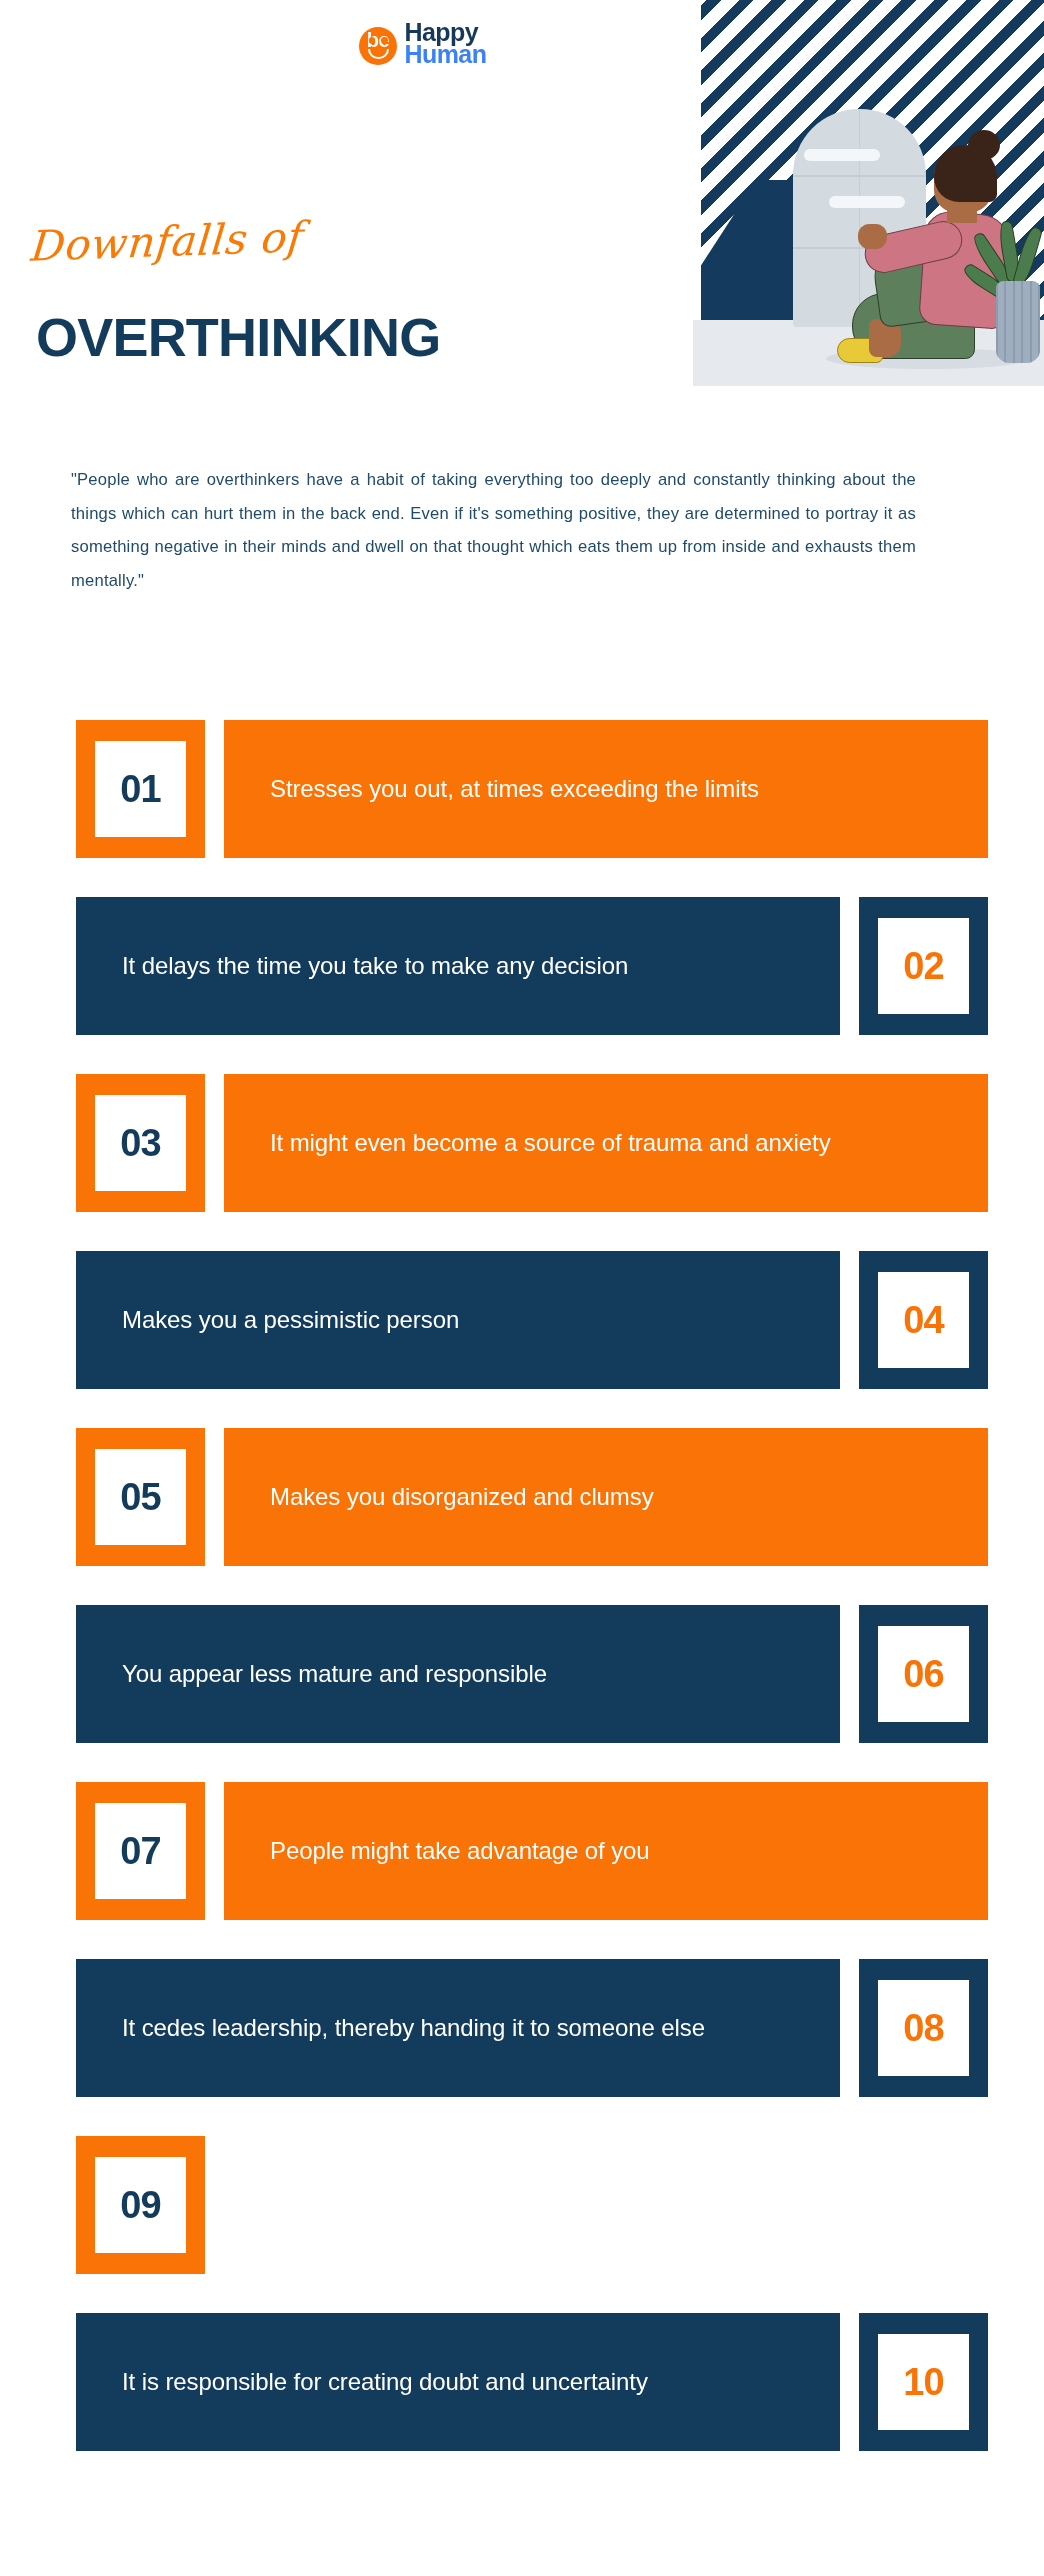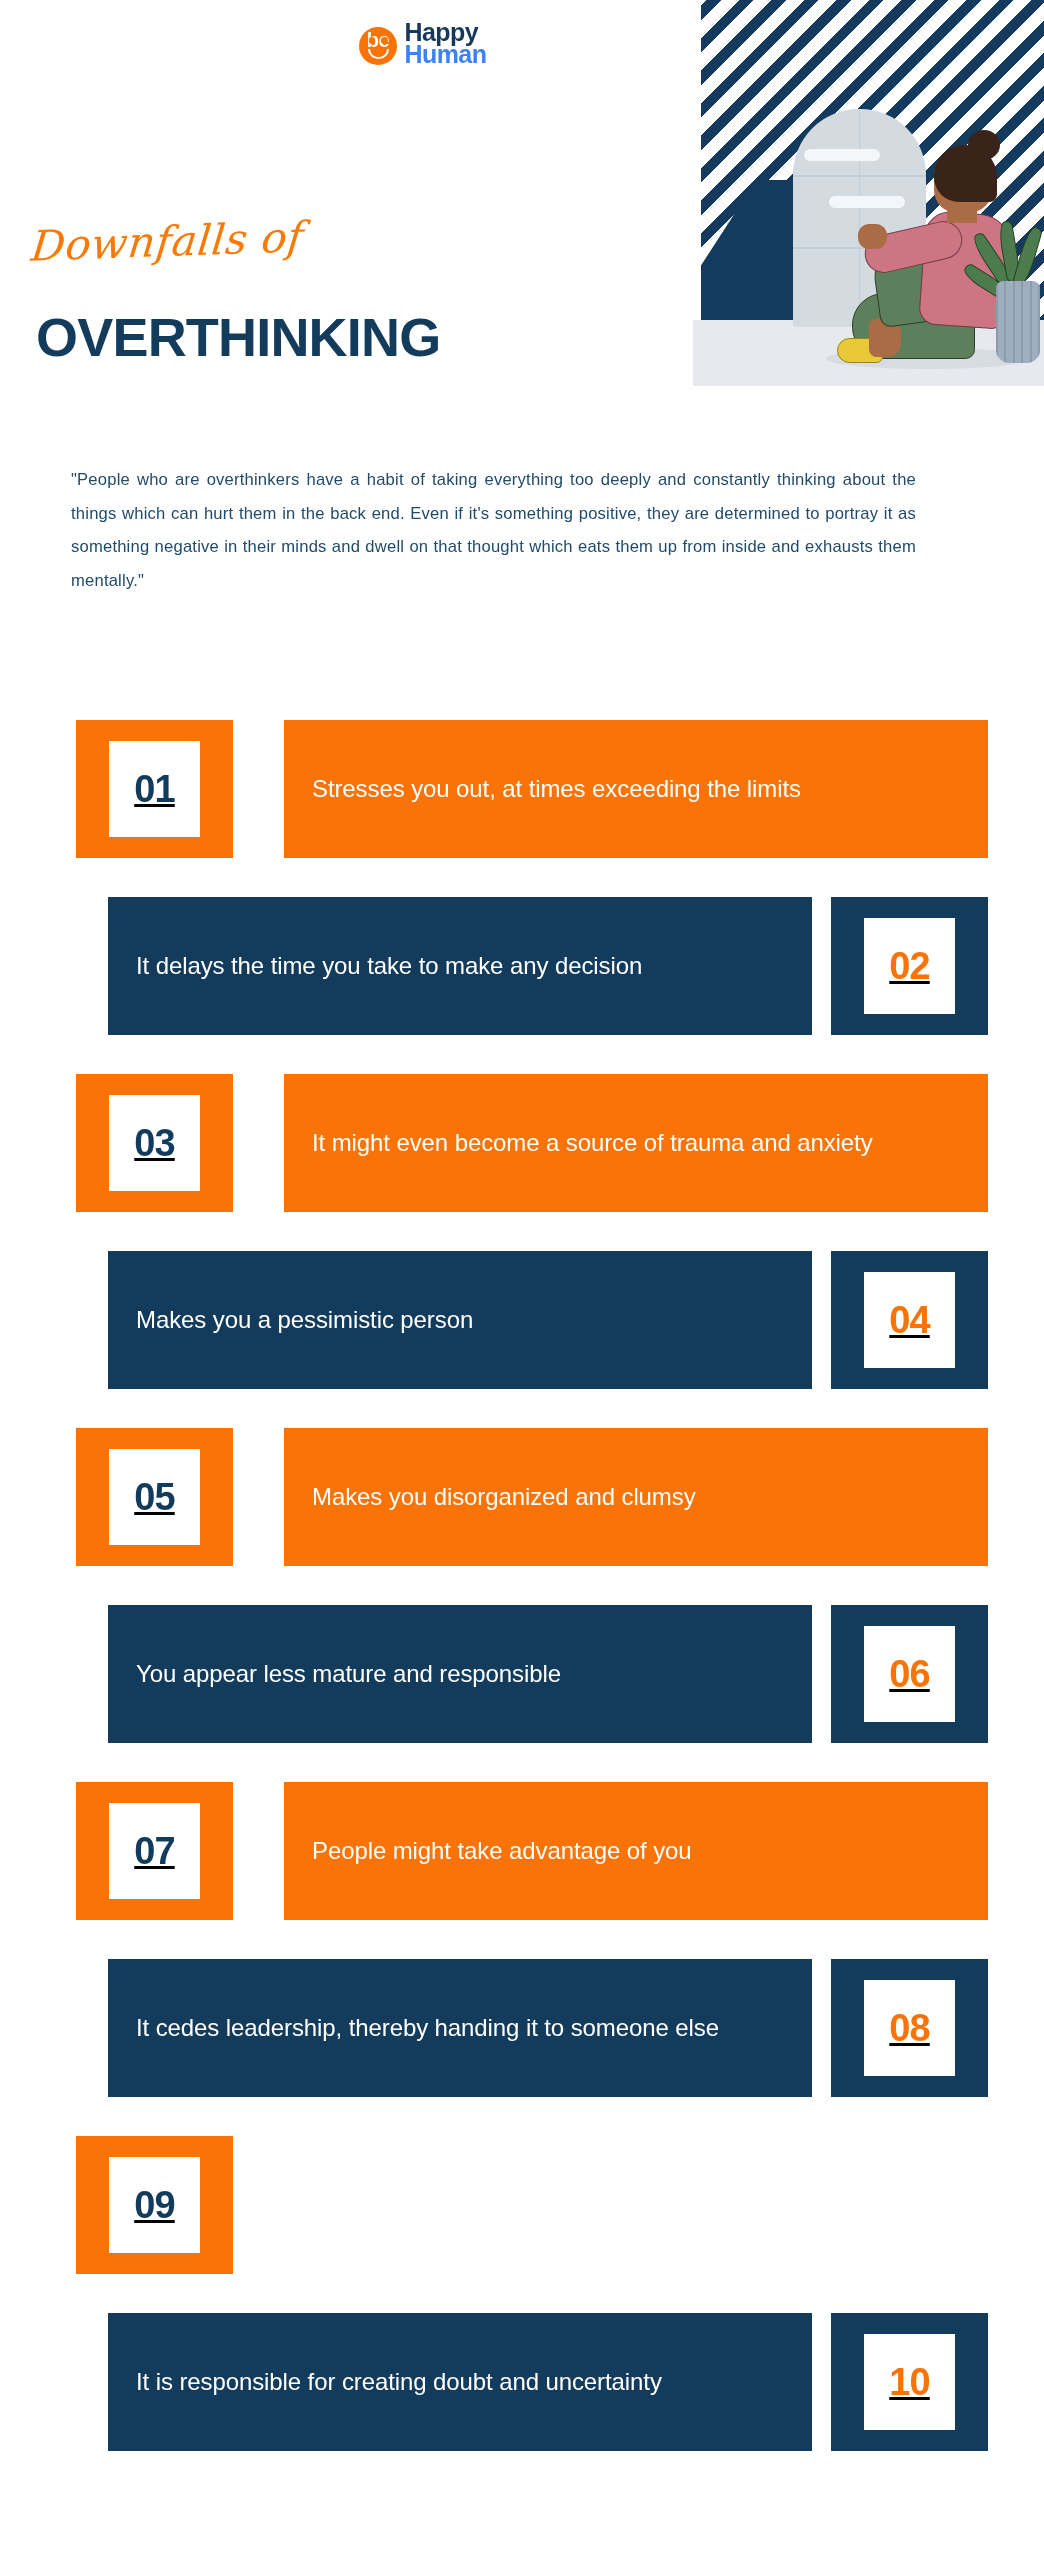--- a/index.html
+++ b/index.html
@@ -185,32 +185,31 @@
     letter-spacing:0.2px; font-weight:400;
   }
 
   
   .list { position:absolute; left:0; top:720px; width:1045px; }
   .row {
     position:relative; height:138px; margin-bottom:39px;
     display:flex; align-items:stretch;
   }
   .numbox {
-    flex:none; width:157px; height:138px;
-    display:flex; align-items:center; justify-content:center;text-decoration:underline;
+    flex:none; width:129px; height:138px;
+    display:flex; align-items:center; justify-content:center;
   }
   .numbox .inner {
     width:91px; height:96px; background:#ffffff;
     display:flex; align-items:center; justify-content:center;
     font-size:38px; font-weight:700; letter-spacing:-0.9px;
   }
   .bar {
     flex:1; display:flex; align-items:center;
-    padding:0 28px;
-    margin-left:32px;
+    padding:0 46px;
   }
   .bar span {
     font-size:24px; line-height:1.32; color:#ffffff; font-weight:400;
     letter-spacing:-0.1px;
   }
 
   
   .row.odd { margin-left:76px; margin-right:57px; }
   .row.odd .numbox { background:#F97306; margin-right:19px; }
   .row.odd .numbox .inner { color:#133B5C; }

